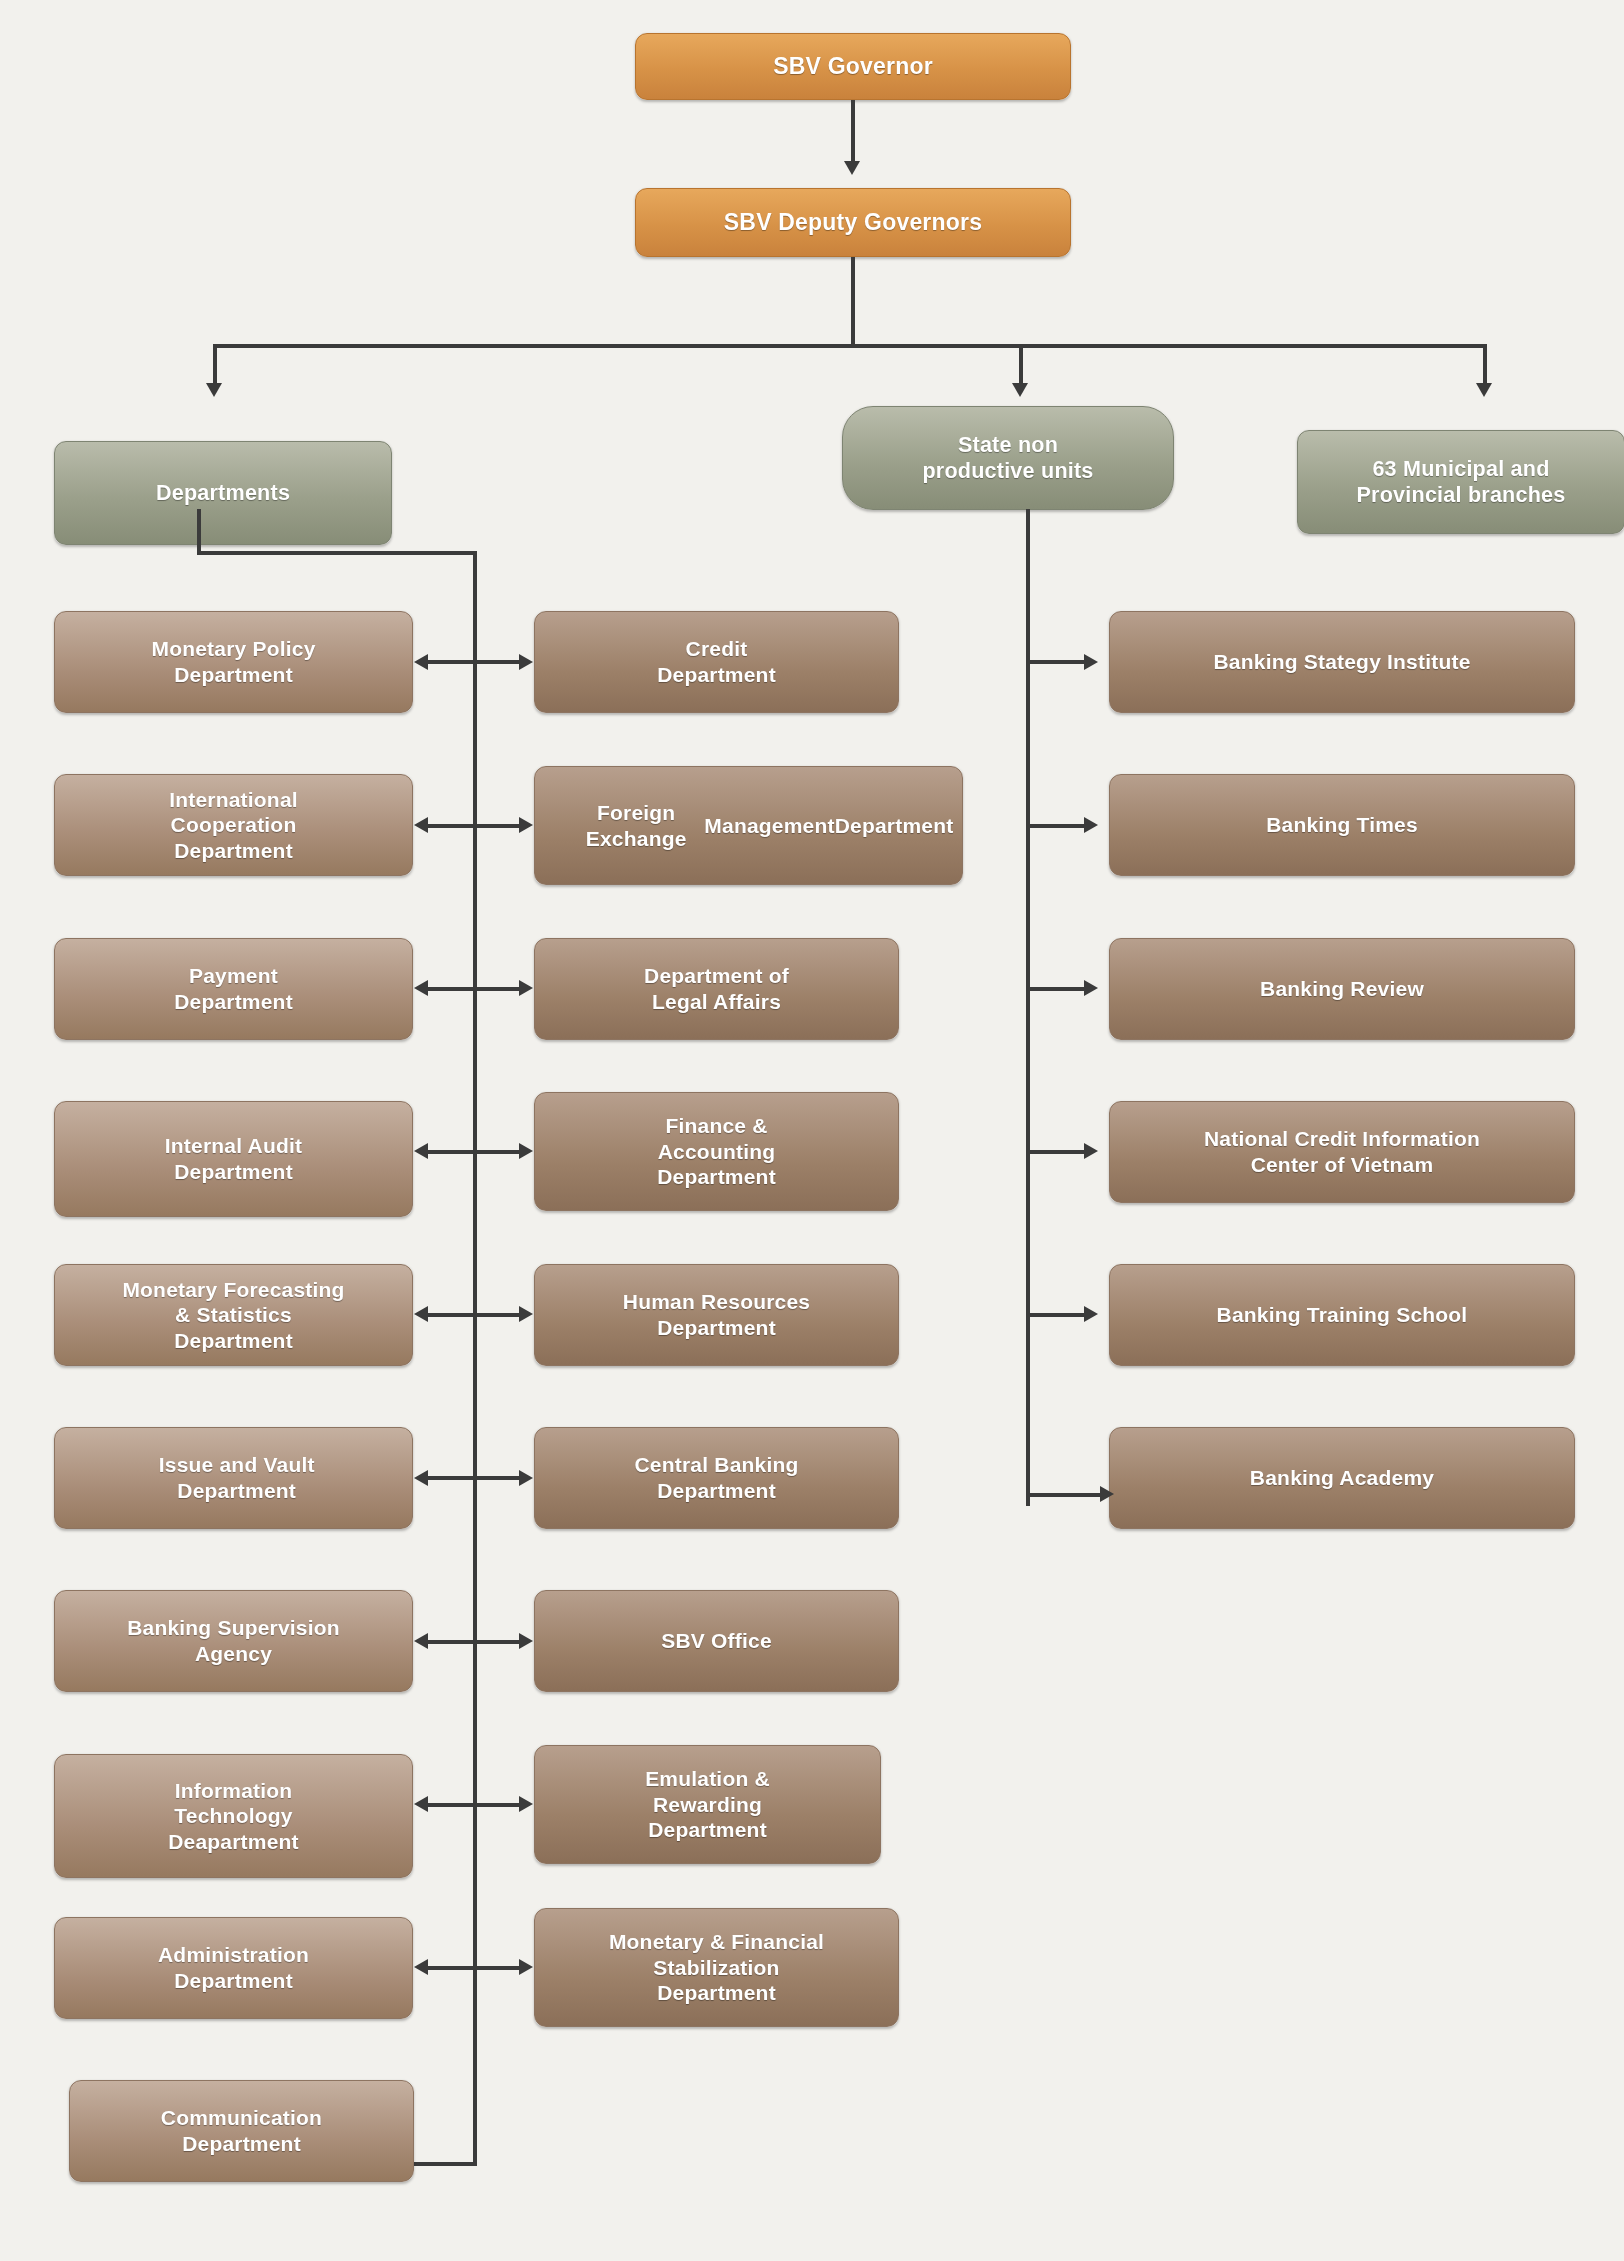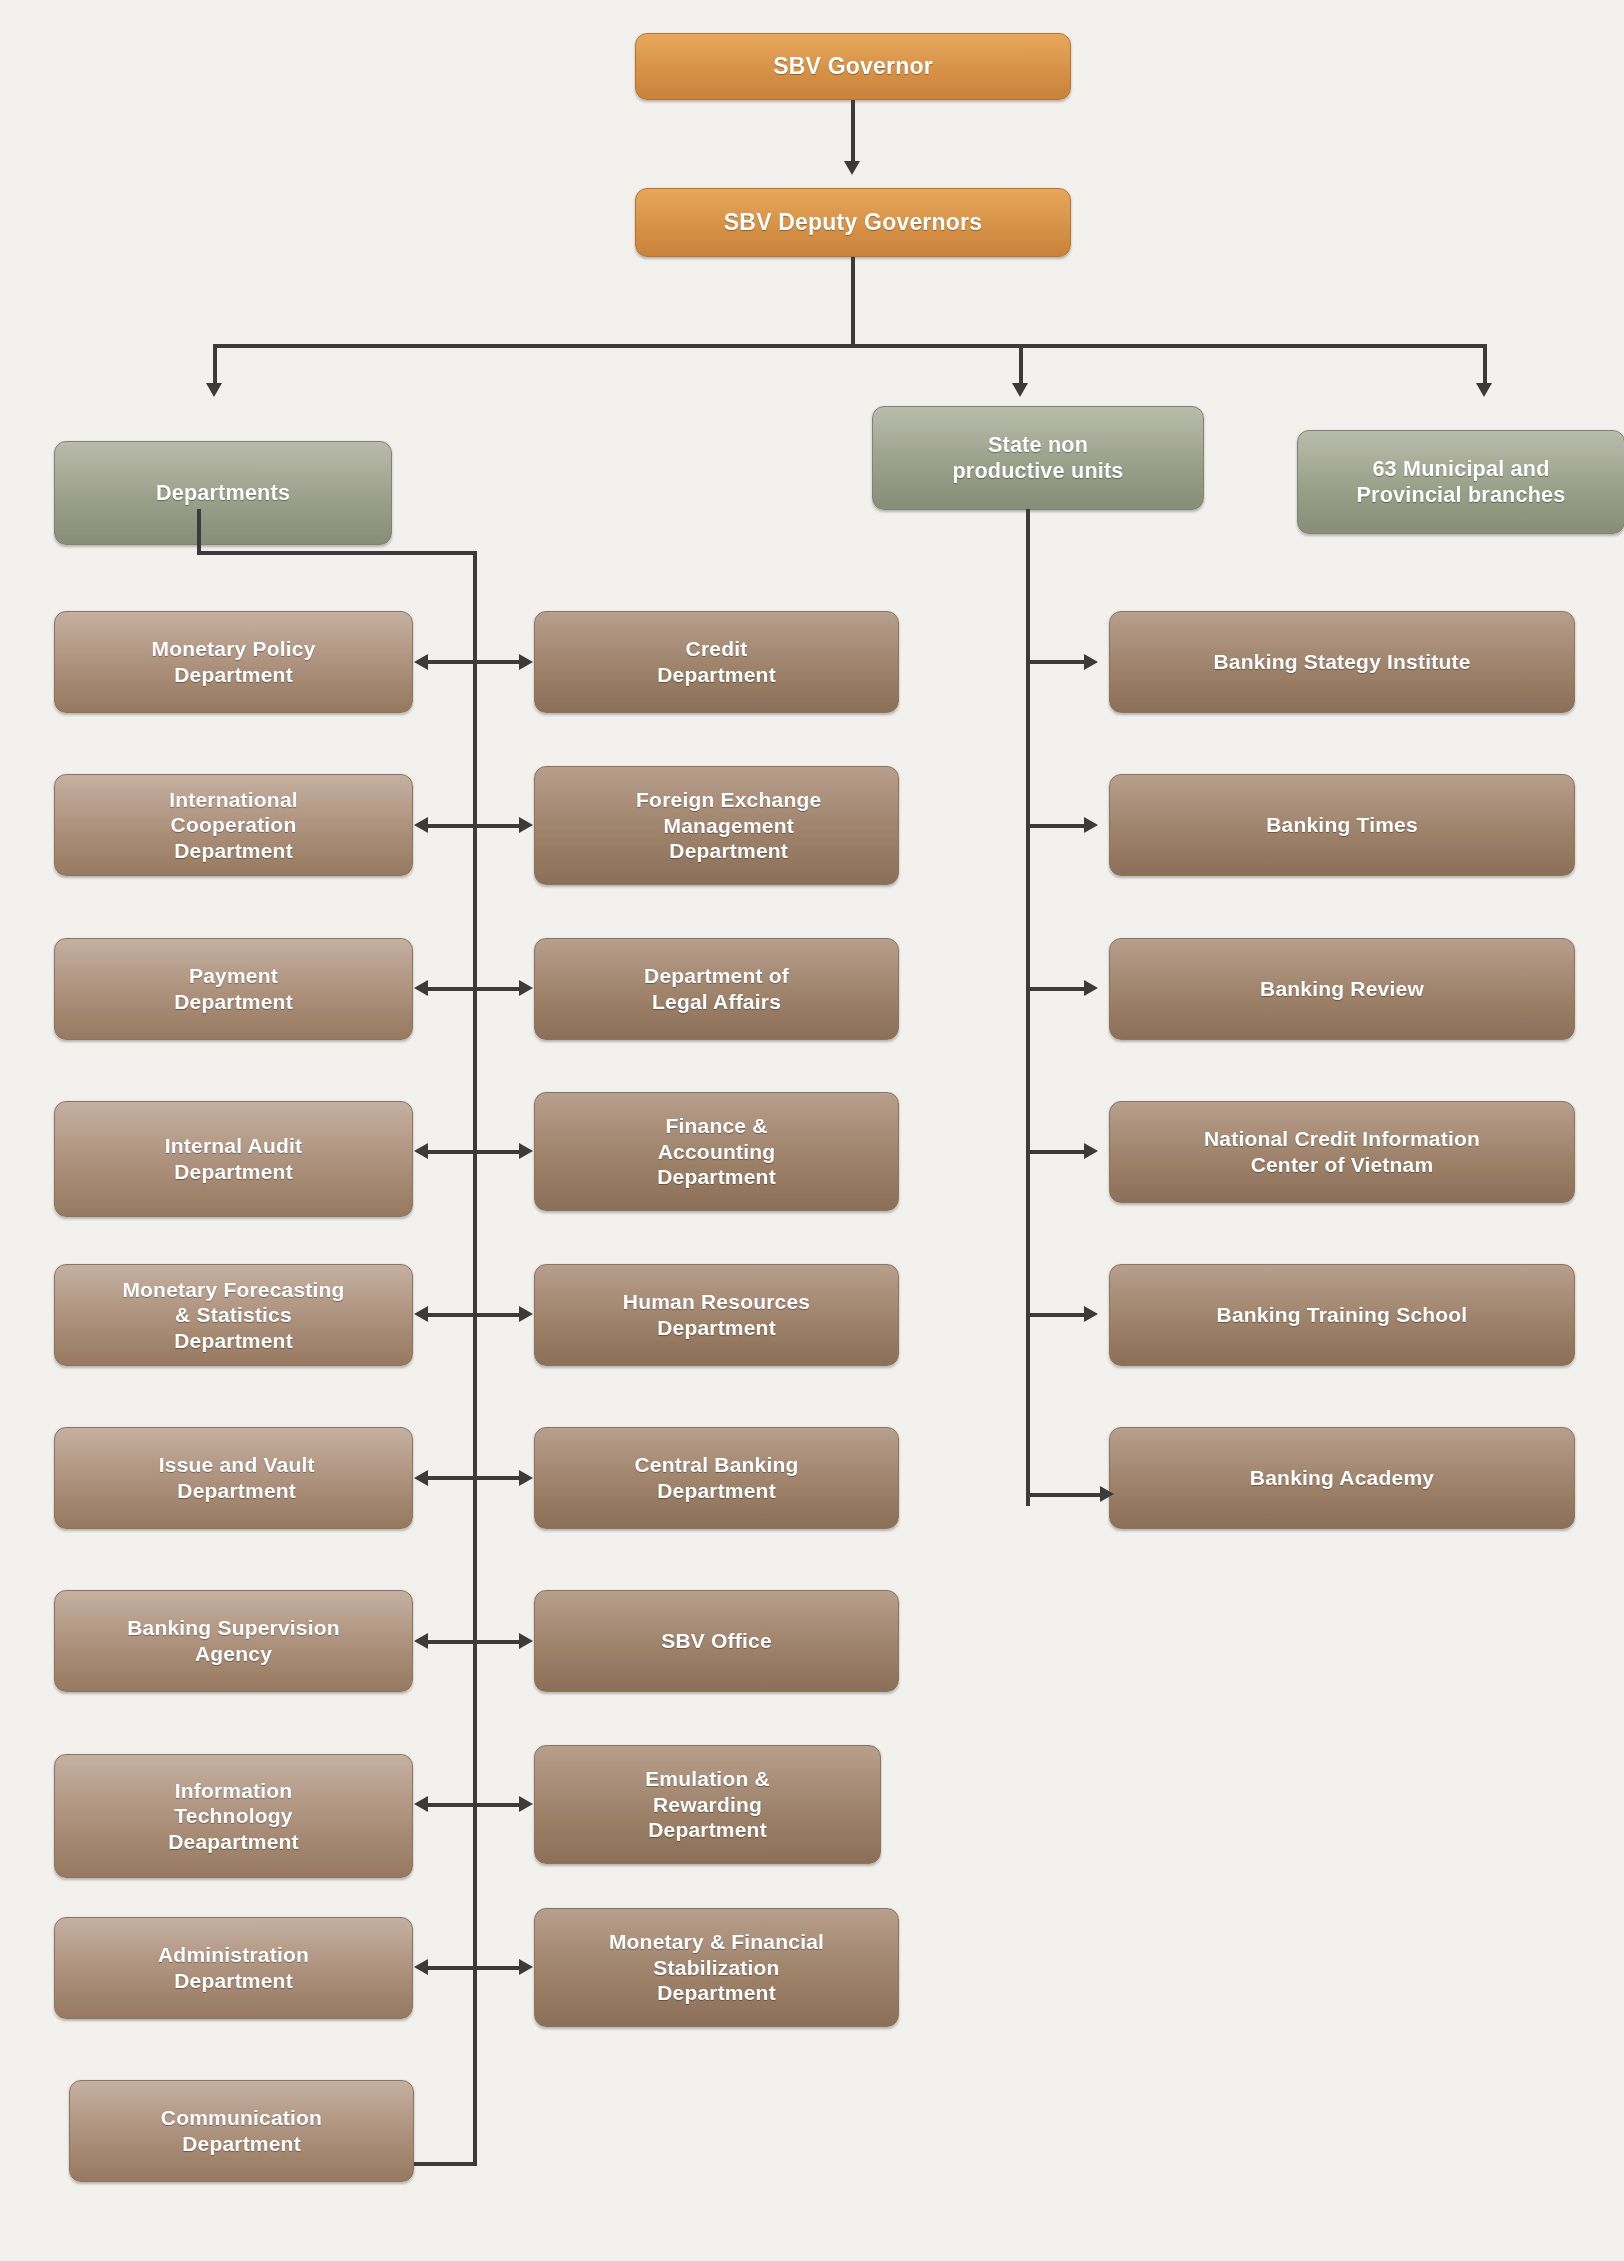--- a/index.html
+++ b/index.html
@@ -114,21 +114,21 @@
   <div class="line vline" style="left:1019px; top:344px; height:45px;"></div>
   <div class="arrow down" style="left:1012px; top:383px;"></div>
 
   <div class="line vline" style="left:1483px; top:344px; height:45px;"></div>
   <div class="arrow down" style="left:1476px; top:383px;"></div>
 
   <div class="node green" style="left:54px; top:406px; width:338px; height:104px;margin-top:35px;">
     <span>Departments</span>
   </div>
 
-  <div class="node green" style="left:872px; top:406px; width:332px; height:104px; flex-direction:column;">
+  <div class="node green" style="left:842px; top:406px; width:332px; height:104px; flex-direction:column;border-radius:31px;">
     <span>State non</span>
     <span>productive units</span>
   </div>
 
   <div class="node green" style="left:1297px; top:406px; width:328px; height:104px; flex-direction:column;margin-top:24px;">
     <span>63 Municipal and</span>
     <span>Provincial branches</span>
   </div>
 
   <div class="line vline" style="left:197px; top:509px; height:45px;"></div>
@@ -190,21 +190,21 @@
   <div class="node brown" style="left:69px; top:2080px; width:345px; height:102px; flex-direction:column;">
     <span>Communication</span>
     <span>Department</span>
   </div>
 
   <div class="node brown dark" style="left:534px; top:611px; width:365px; height:102px; flex-direction:column;">
     <span>Credit</span>
     <span>Department</span>
   </div>
 
-  <div class="node brown dark" style="left:534px; top:766px; width:365px; height:119px; flex-direction:column;padding-left:33px;">
+  <div class="node brown dark" style="left:534px; top:766px; width:429px; height:119px; flex-direction:row;padding-left:33px;">
     <span>Foreign Exchange</span>
     <span>Management</span>
     <span>Department</span>
   </div>
 
   <div class="node brown dark" style="left:534px; top:938px; width:365px; height:102px; flex-direction:column;">
     <span>Department of</span>
     <span>Legal Affairs</span>
   </div>
 

